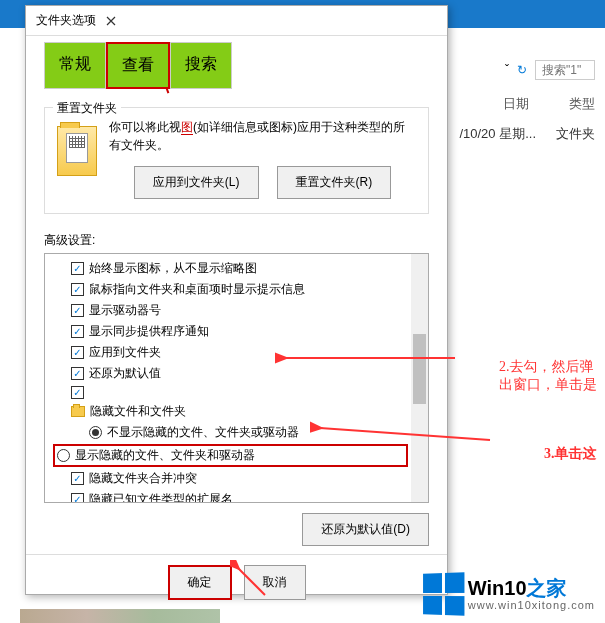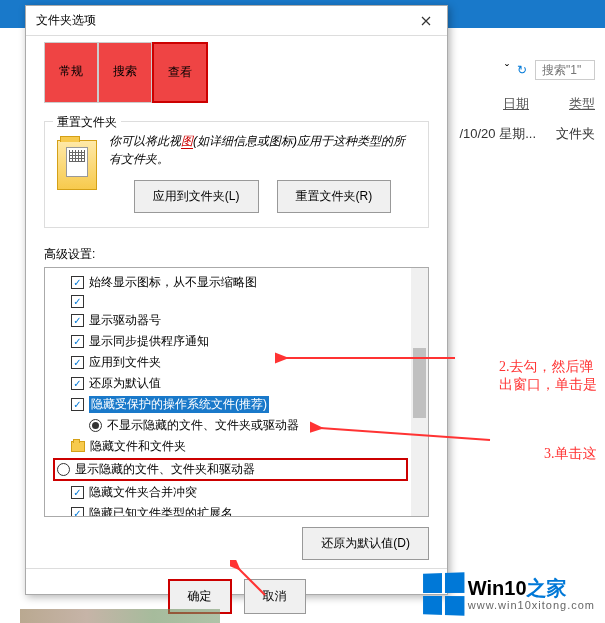--- a/index.html
+++ b/index.html
@@ -3,46 +3,46 @@
   <meta charset="utf-8">
   <style>
     * { box-sizing: border-box; margin: 0; padding: 0; font-family: "Microsoft YaHei", "Segoe UI", sans-serif; }
     body { width: 605px; height: 623px; background: #fff; position: relative; overflow: hidden; font-size: 12px; }
     
     
     .bg-window { position: absolute; top: 0; left: 0; right: 0; bottom: 0; background: #fff; }
     .bg-ribbon { height: 28px; background: #1979ca; }
     .bg-toolbar { position: absolute; top: 60px; right: 10px; display: flex; align-items: center; gap: 8px; }
     .bg-search { border: 1px solid #ccc; padding: 2px 6px; width: 60px; font-size: 12px; color: #888; }
-    .bg-header-row { position: absolute; top: 95px; right: 10px; display: flex; gap: 40px; color: #555; font-size: 13px; text-decoration: underline; }
+    .bg-header-row { position: absolute; top: 95px; right: 10px; display: flex; gap: 40px; color: #555; font-size: 13px; }
     .bg-data-row { position: absolute; top: 125px; right: 10px; display: flex; gap: 20px; color: #333; font-size: 13px; }
     
     
     .dialog { position: absolute; top: 5px; left: 25px; width: 423px; height: 590px; background: #fff; border: 1px solid #aaa; box-shadow: 2px 2px 8px rgba(0,0,0,0.3); }
-    .titlebar { height: 30px; display: flex; align-items: center; justify-content: space-between; padding: 0 6px 0 10px; border-bottom: 1px solid #ddd; }
+    .titlebar { height: 30px; display: flex; align-items: center; padding: 0 6px 0 10px; border-bottom: 1px solid #ddd; }
     .title-text { font-size: 12px; }
     .close-btn { width: 30px; height: 22px; display: flex; align-items: center; justify-content: center; font-size: 14px; }
     
     .tabs { display: flex; padding: 6px 10px 0 18px; gap: 0; position: relative; }
-    .tab { padding: 20px 14px; border: 1px solid #ccc; background: #ef4444; font-size: 12px; position: relative; }
+    .tab { padding: 11px 14px; border: 1px solid #ccc; background: #84cc16; font-size: 16px; position: relative; }
     .tab-active { border: 2px solid #c00; z-index: 2; }
     .tab-normal { border-bottom: 1px solid #ccc; }
     .red-mark { position: absolute; top: 68px; left: 138px; width: 12px; height: 18px; border: 2px solid #c00; border-top: none; border-right: none; border-bottom: none; transform: rotate(-20deg); }
     
     .dialog-body { padding: 10px 18px; }
     
     .group1 { border: 1px solid #ddd; padding: 10px 12px 14px 12px; margin-top: 8px; position: relative; }
     .group1-label { position: absolute; top: -8px; left: 8px; background: #fff; padding: 0 4px; font-size: 12px; }
     .group1-content { display: flex; gap: 12px; }
     .folder-icon { width: 40px; height: 50px; background: linear-gradient(#ffe9a8, #f7ca4d); border: 1px solid #d4a017; position: relative; margin-top: 8px; flex-shrink: 0; }
     .folder-icon::before { content: ""; position: absolute; top: -5px; left: 2px; width: 18px; height: 5px; background: #f7ca4d; border: 1px solid #d4a017; border-bottom: none; }
     .folder-paper { position: absolute; top: 6px; left: 8px; width: 22px; height: 30px; background: #fff; border: 1px solid #999; }
     .folder-grid { position: absolute; top: 2px; left: 2px; right: 2px; height: 12px; background: repeating-linear-gradient(90deg, #666 0 1px, transparent 1px 3px), repeating-linear-gradient(0deg, #666 0 1px, transparent 1px 3px); }
     .group1-right { flex: 1; }
-    .group1-text { font-size: 12px; line-height: 1.5; font-style: italic; }
+    .group1-text { font-size: 12px; line-height: 1.5; }
     .group1-text .red-u { color: #c00; border-bottom: 1px solid #c00; }
     .group1-buttons { display: flex; gap: 18px; margin-top: 12px; justify-content: center; }
     .btn { border: 1px solid #999; background: #f0f0f0; padding: 7px 18px; font-size: 12px; cursor: pointer; }
     
     .adv-label { margin-top: 18px; font-size: 12px; }
     .adv-box { border: 1px solid #aaa; margin-top: 4px; height: 250px; position: relative; overflow: hidden; background: #fff; }
     .adv-scroll { position: absolute; top: 0; right: 0; width: 17px; height: 100%; background: #f0f0f0; }
     .adv-thumb { position: absolute; top: 80px; right: 2px; width: 13px; height: 70px; background: #c0c0c0; }
     .adv-list { padding: 4px 20px 4px 8px; }
     .adv-item { display: flex; align-items: center; gap: 5px; padding: 2px 0; font-size: 12px; }
@@ -102,22 +102,22 @@
     <span class="title-text">文件夹选项</span>
     <div class="close-btn">
       <svg width="10" height="10" viewBox="0 0 10 10">
           <path d="M1 1 L9 9 M9 1 L1 9" stroke="#333" stroke-width="1.2"></path>
         </svg>
     </div>
   </div>
 
   <div class="tabs">
     <div class="tab tab-normal">常规</div>
+    <div class="tab tab-active">查看</div>
     <div class="tab tab-normal">搜索</div>
-    <div class="tab tab-active">查看</div>
   </div>
   <div class="red-mark"></div>
 
   <div class="dialog-body">
     <div class="group1">
       <span class="group1-label">重置文件夹</span>
       <div class="group1-content">
         <div class="folder-icon">
           <div class="folder-paper">
               <div class="folder-grid"></div>
@@ -137,48 +137,48 @@
 
     <div class="adv-label">高级设置:</div>
     <div class="adv-box">
       <div class="adv-list" id="adv-list">
           <div class="adv-item l1">
             <span class="cb">✓</span>
             <span>始终显示图标，从不显示缩略图</span>
           </div>
           <div class="adv-item l1">
             <span class="cb">✓</span>
+            <span>鼠标指向文件夹和桌面项时显示提示信息</span>
           </div>
           <div class="adv-item l1">
             <span class="cb">✓</span>
             <span>显示驱动器号</span>
           </div>
           <div class="adv-item l1">
             <span class="cb">✓</span>
             <span>显示同步提供程序通知</span>
           </div>
           <div class="adv-item l1">
             <span class="cb">✓</span>
             <span>应用到文件夹</span>
           </div>
           <div class="adv-item l1">
             <span class="cb">✓</span>
             <span>还原为默认值</span>
           </div>
           <div class="adv-item l1">
             <span class="cb">✓</span>
-            <span class="highlighted">隐藏受保护的操作系统文件(推荐)</span>
+          </div>
+          <div class="adv-item l1">
+            <span class="mini-folder"></span>
+            <span>隐藏文件和文件夹</span>
           </div>
           <div class="adv-item l2">
             <span class="rb checked"></span>
             <span>不显示隐藏的文件、文件夹或驱动器</span>
-          </div>
-          <div class="adv-item l1">
-            <span class="mini-folder"></span>
-            <span>隐藏文件和文件夹</span>
           </div>
           <div class="adv-item l2 red-box-item">
             <span class="rb"></span>
             <span>显示隐藏的文件、文件夹和驱动器</span>
           </div>
           <div class="adv-item l1">
             <span class="cb">✓</span>
             <span>隐藏文件夹合并冲突</span>
           </div>
           <div class="adv-item l1">
@@ -209,21 +209,21 @@
         <path d="M10 0 L0 4 L10 8 Z" fill="#ff3333"></path>
       </marker>
     </defs>
   <line x1="180" y1="10" x2="10" y2="10" stroke="#ff3333" stroke-width="2" marker-end="url(#ah1)"></line>
 </svg>
 <div class="anno-text" style="top:358px; left:455px;">2.去勾，然后弹出窗口，单击是</div>
 
 <svg class="arrow" style="top:420px; left:310px;" width="190" height="25">
   <line x1="180" y1="20" x2="10" y2="8" stroke="#ff3333" stroke-width="2" marker-end="url(#ah1)"></line>
 </svg>
-<div class="anno-text" style="top:445px; left:500px;">3.单击这</div>
+<div class="anno-text" style="top:445px; left:500px;font-weight:bold;">3.单击这</div>
 
 <svg class="arrow" style="top:560px; left:230px;" width="40" height="40">
   <line x1="35" y1="35" x2="8" y2="8" stroke="#ff3333" stroke-width="2" marker-end="url(#ah1)"></line>
 </svg>
 
 <div class="bottom-deco"></div>
 
 <div class="watermark">
   <div class="win-logo">
     <div class="win-sq"></div>

